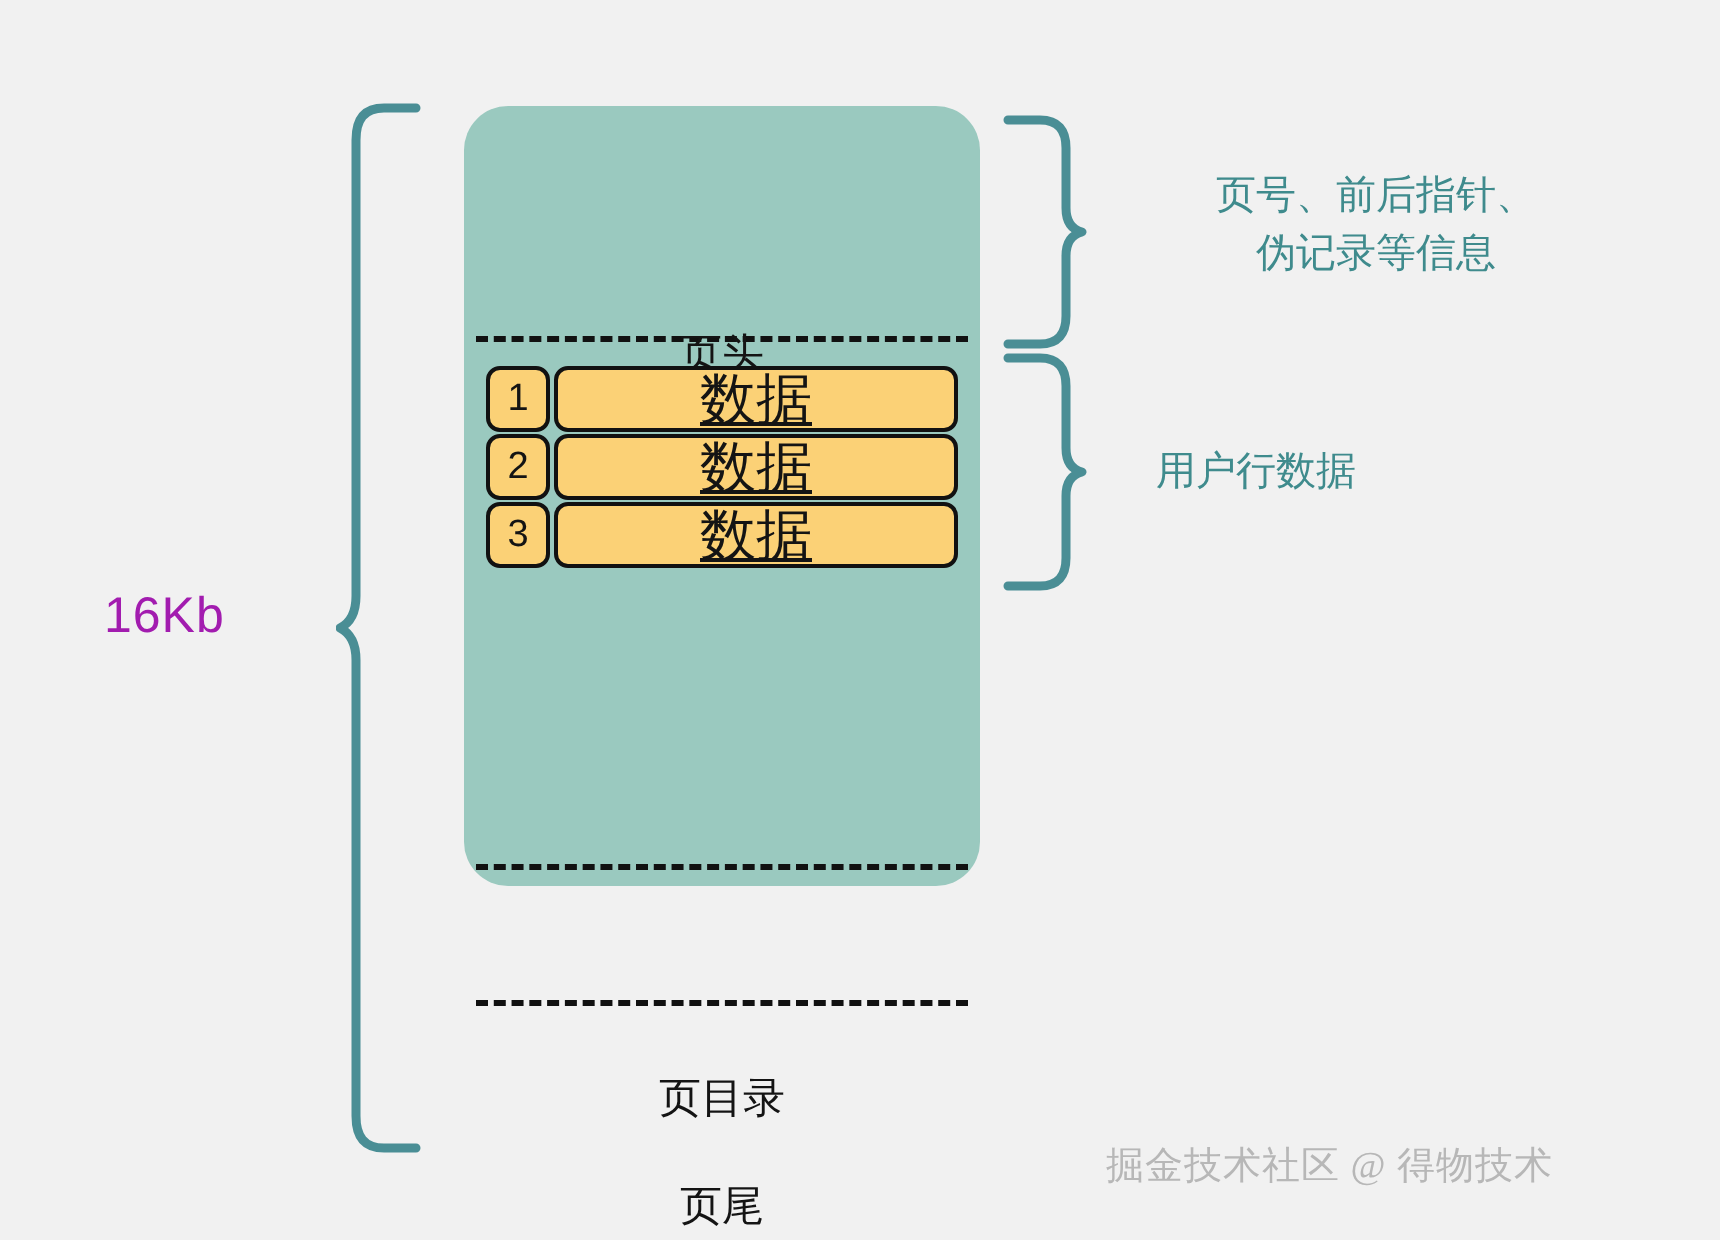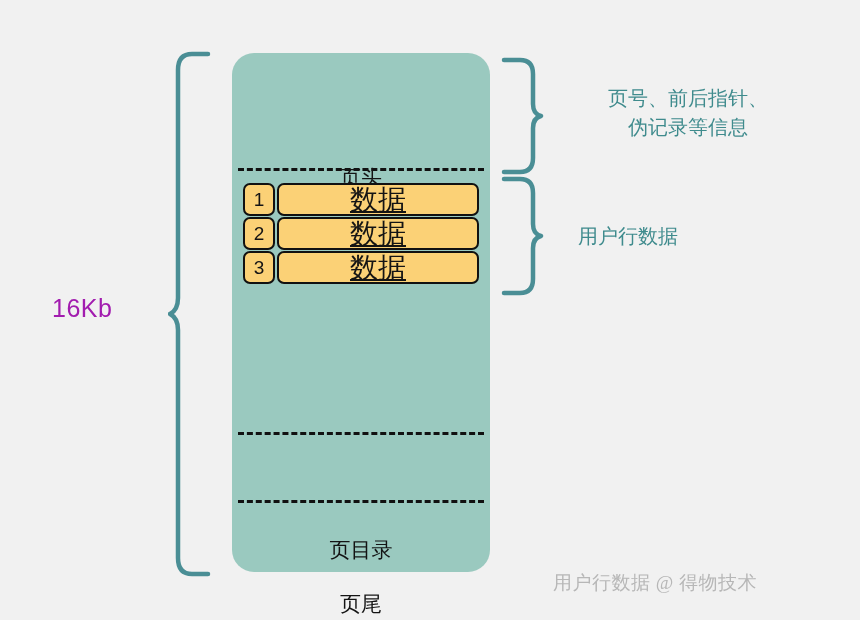--- a/index.html
+++ b/index.html
@@ -18,21 +18,21 @@
     width: 860px;
     height: 620px;
   }
 
   
   .page-block {
     position: absolute;
     left: 232px;
     top: 53px;
     width: 258px;
-    height: 519px;
+    height: 390px;
     background: #9ac9bf;
     border-radius: 22px;
   }
 
   
   .sec {
     position: absolute;
     left: 0;
     width: 100%;
     text-align: center;
@@ -202,15 +202,15 @@
   <div class="bracket" style="left:500px; top:175px;">
     <svg width="60" height="122" viewBox="0 0 60 122" fill="none">
       <path d="M4 4 H20 C29 4 33 9 33 18 V49 C33 57 37 60 41 61 C37 62 33 65 33 73 V104 C33 113 29 118 20 118 H4" stroke="#4a8e95" stroke-width="4.5" stroke-linecap="round" stroke-linejoin="round" fill="none"></path>
     </svg>
   </div>
 
   <div class="annot annot-2">用户行数据</div>
   <div class="annot annot-1">页号、前后指针、
 伪记录等信息</div>
 
-  <div class="watermark">用户行数据 @ 得物技术</div>
+  <div class="watermark">掘金技术社区 @ 得物技术</div>
 
 </div>
 
 </body></html>

